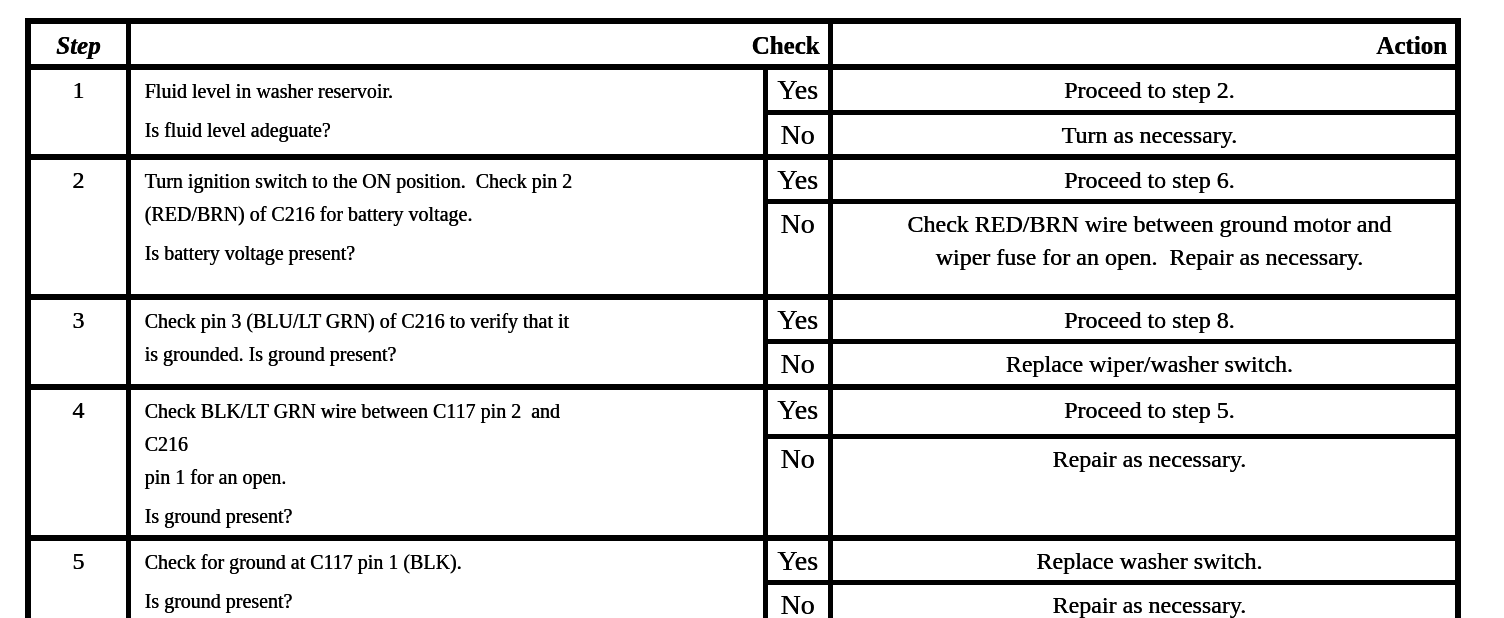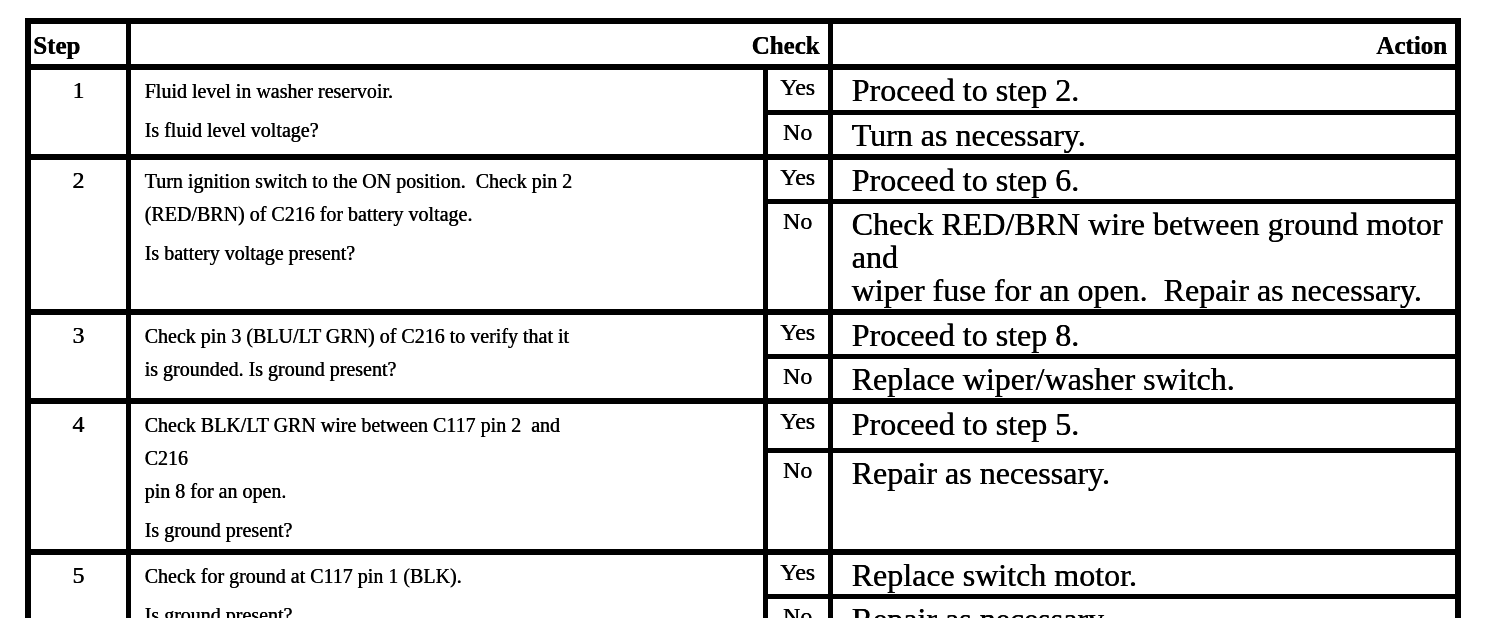--- a/index.html
+++ b/index.html
@@ -32,42 +32,43 @@
   
   tr.major > td { border-top-width: 6px; }
 
   th {
     font-size: 25px;
     font-weight: bold;
     text-align: right;
     padding: 8px 8px 4px 14px;
     white-space: pre-wrap;
   }
-  th.h-step { text-align: left; padding-left: 2px; padding-right: 2px; }
+  th.h-step { text-align: center; padding-left: 2px; padding-right: 2px; font-style: italic; }
   th.h-action { padding-left: 19px; }
 
   .c-step {
     text-align: center;
     font-size: 24px;
     padding-top: 7px;
   }
   .c-check {
     padding: 5px 8px 2px 14px;
     font-size: 20px;
     line-height: 33px;
   }
   .c-yn {
     text-align: center;
-    font-size: 24px;
+    font-size: 28px;
     padding-top: 4px;
   }
   .c-act {
     padding: 4px 8px 2px 19px;
-    font-size: 32px;
+    font-size: 24px;
     line-height: 33px;
+    text-align: center;
   }
   .para + .para { margin-top: 6px; }
   .ln { white-space: pre-wrap; }
 </style>
 </head>
 <body>
 
 <div class="page">
   <table class="diag">
     <colgroup>
@@ -84,21 +85,21 @@
         <th class="h-action">Action</th>
       </tr>
 
       <tr class="major" style="height:45px">
         <td class="c-step" rowspan="2">1</td>
         <td class="c-check" rowspan="2">
           <div class="para">
               <div class="ln">Fluid level in washer reservoir.</div>
             </div>
           <div class="para">
-              <div class="ln">Is fluid level voltage?</div>
+              <div class="ln">Is fluid level adeguate?</div>
             </div>
         </td>
         <td class="c-yn">Yes</td>
         <td class="c-act">
           <div class="ln">Proceed to step 2.</div>
         </td>
       </tr>
       <tr style="height:44px">
         <td class="c-yn">No</td>
         <td class="c-act">
@@ -149,21 +150,21 @@
           <div class="ln">Replace wiper/washer switch.</div>
         </td>
       </tr>
 
       <tr class="major" style="height:44px">
         <td class="c-step" rowspan="2">4</td>
         <td class="c-check" rowspan="2">
           <div class="para">
             <div class="ln">Check BLK/LT GRN wire between C117 pin 2  and</div>
             <div class="ln">C216</div>
-            <div class="ln">pin 8 for an open.</div>
+            <div class="ln">pin 1 for an open.</div>
           </div>
           <div class="para">
               <div class="ln">Is ground present?</div>
             </div>
         </td>
         <td class="c-yn">Yes</td>
         <td class="c-act">
           <div class="ln">Proceed to step 5.</div>
         </td>
       </tr>
@@ -179,21 +180,21 @@
         <td class="c-check" rowspan="2">
           <div class="para">
               <div class="ln">Check for ground at C117 pin 1 (BLK).</div>
             </div>
           <div class="para">
               <div class="ln">Is ground present?</div>
             </div>
         </td>
         <td class="c-yn">Yes</td>
         <td class="c-act">
-          <div class="ln">Replace switch motor.</div>
+          <div class="ln">Replace washer switch.</div>
         </td>
       </tr>
       <tr style="height:43px">
         <td class="c-yn">No</td>
         <td class="c-act">
           <div class="ln">Repair as necessary.</div>
         </td>
       </tr>
 
     </tbody>

